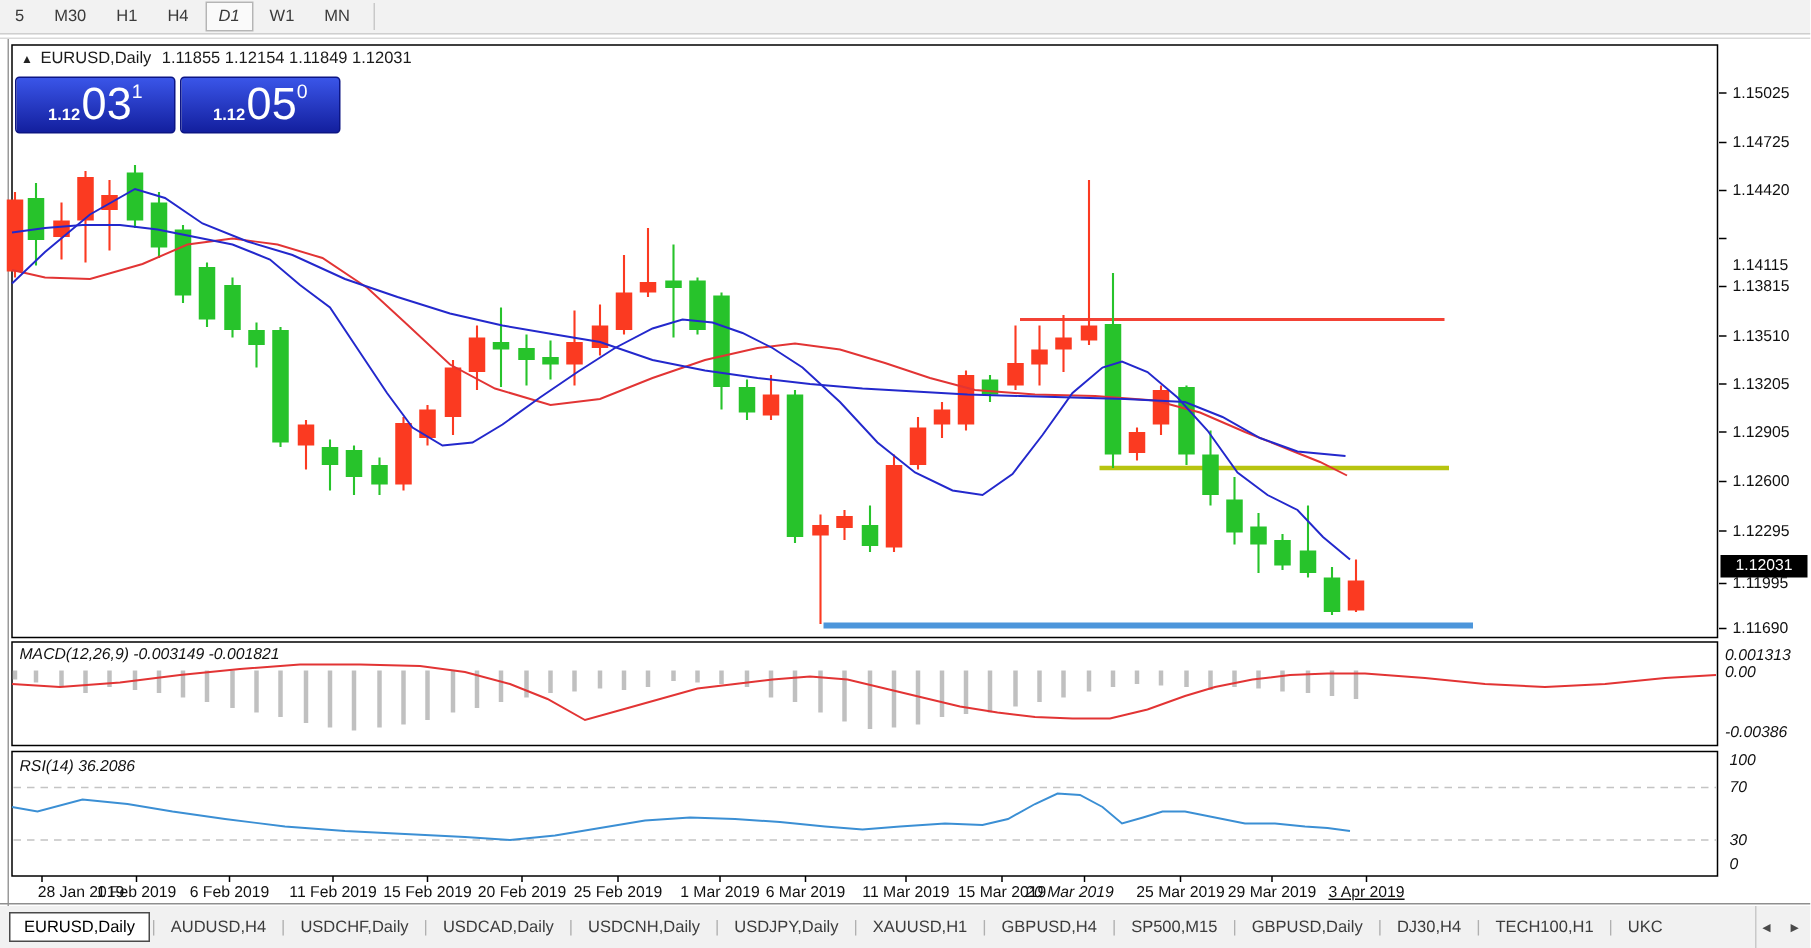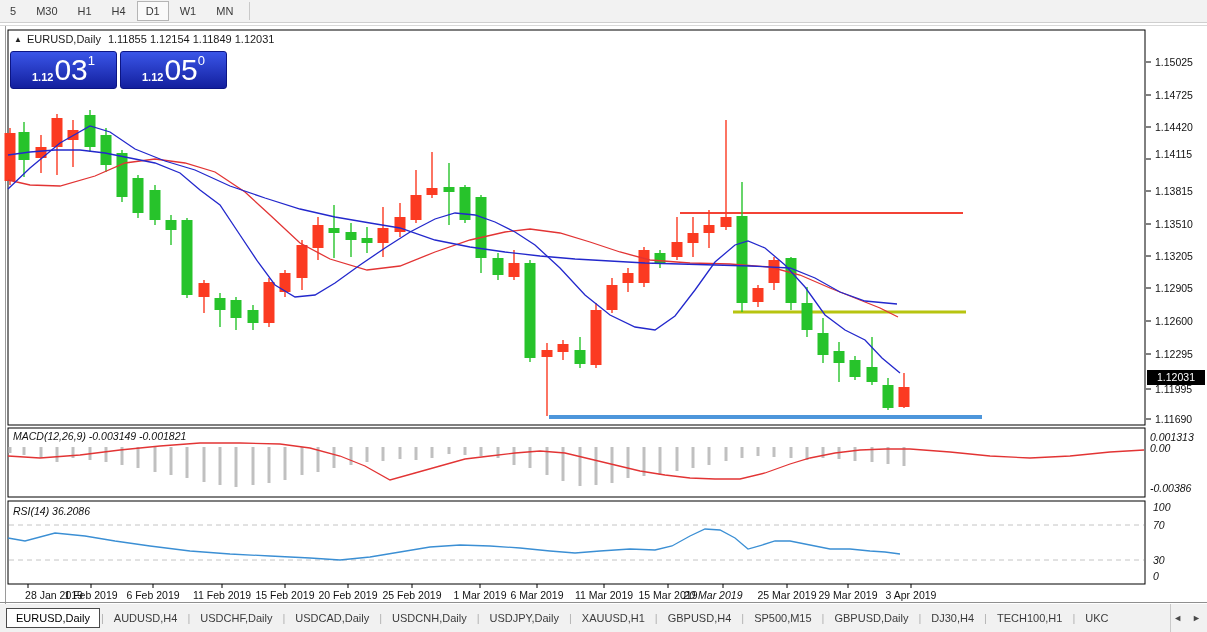--- a/index.html
+++ b/index.html
@@ -5,21 +5,21 @@
   * { margin:0; padding:0; box-sizing:border-box; }
   html,body { width:1207px; height:632px; overflow:hidden; background:#fff;
     font-family:"Liberation Sans","DejaVu Sans",sans-serif; }
   #app { position:relative; width:1207px; height:632px; background:#fff; }
 
   
   .toolbar { position:absolute; left:0; top:0; width:1207px; height:23px;
     background:#f2f2f2; border-bottom:1px solid #cfcfcf; display:flex; align-items:center; }
   .tf-btn { font-size:11px; color:#3a3a3a; padding:3px 8px; margin:0 1px; cursor:default;
     border:1px solid transparent; }
-  .tf-btn.active { background:#fafafa; border:1px solid #b5b5b5; }
+  .tf-btn.active { background:#fafafa; border:1px solid #b5b5b5;font-style:italic; }
   .tb-sep { width:1px; height:18px; background:#c9c9c9; margin:0 6px; }
 
   .frame-left { position:absolute; left:5px; top:26px; width:1px; height:578px; background:#9a9a9a; }
   .frame-top  { position:absolute; left:0; top:25px; width:1207px; height:1px; background:#d9d9d9; }
 
   
   .chart-title { position:absolute; left:14px; top:33px; font-size:11px; color:#1a1a1a;
     display:flex; align-items:center; gap:5px; }
   .collapse-ico { font-size:8px; color:#222; }
   .ohlc { margin-left:2px; }
@@ -313,21 +313,21 @@
         <span class="q-big">05</span>
         <span class="q-sup">0</span>
       </div>
     </div>
   </div>
 
   <div id="paxis">
       <div class="plabel" style="top: 56px;">1.15025</div>
       <div class="plabel" style="top: 89px;">1.14725</div>
       <div class="plabel" style="top: 121px;">1.14420</div>
-      <div class="plabel" style="top: 148px;">1.14115</div>
+      <div class="plabel" style="top: 171px;">1.14115</div>
       <div class="plabel" style="top: 185px;">1.13815</div>
       <div class="plabel" style="top: 218px;">1.13510</div>
       <div class="plabel" style="top: 250px;">1.13205</div>
       <div class="plabel" style="top: 282px;">1.12905</div>
       <div class="plabel" style="top: 315px;">1.12600</div>
       <div class="plabel" style="top: 348px;">1.12295</div>
       <div class="plabel" style="top: 383px;">1.11995</div>
       <div class="plabel" style="top: 413px;">1.11690</div>
       <div class="pbadge" style="top: 370px;">1.12031</div>
     </div>
@@ -350,21 +350,21 @@
       <div class="dlabel" style="left: 285px; top: 589px;">15 Feb 2019</div>
       <div class="dlabel" style="left: 348px; top: 589px;">20 Feb 2019</div>
       <div class="dlabel" style="left: 412px; top: 589px;">25 Feb 2019</div>
       <div class="dlabel" style="left: 480px; top: 589px;">1 Mar 2019</div>
       <div class="dlabel" style="left: 537px; top: 589px;">6 Mar 2019</div>
       <div class="dlabel" style="left: 604px; top: 589px;">11 Mar 2019</div>
       <div class="dlabel" style="left: 668px; top: 589px;">15 Mar 2019</div>
       <div class="dlabel" style="left: 713px; top: 589px; font-style: italic;">20 Mar 2019</div>
       <div class="dlabel" style="left: 787px; top: 589px;">25 Mar 2019</div>
       <div class="dlabel" style="left: 848px; top: 589px;">29 Mar 2019</div>
-      <div class="dlabel" style="left: 911px; top: 589px;">3 Apr 2019</div>
+      <div class="dlabel" style="left: 911px; top: 589px; text-decoration: underline;">3 Apr 2019</div>
     </div>
 
   <div class="sep2a"></div>
   <div class="tabbar" id="tabbar">
       <div class="tab active">EURUSD,Daily</div>
       <div class="tab-sep">|</div>
       <div class="tab">AUDUSD,H4</div>
       <div class="tab-sep">|</div>
       <div class="tab">USDCHF,Daily</div>
       <div class="tab-sep">|</div>

